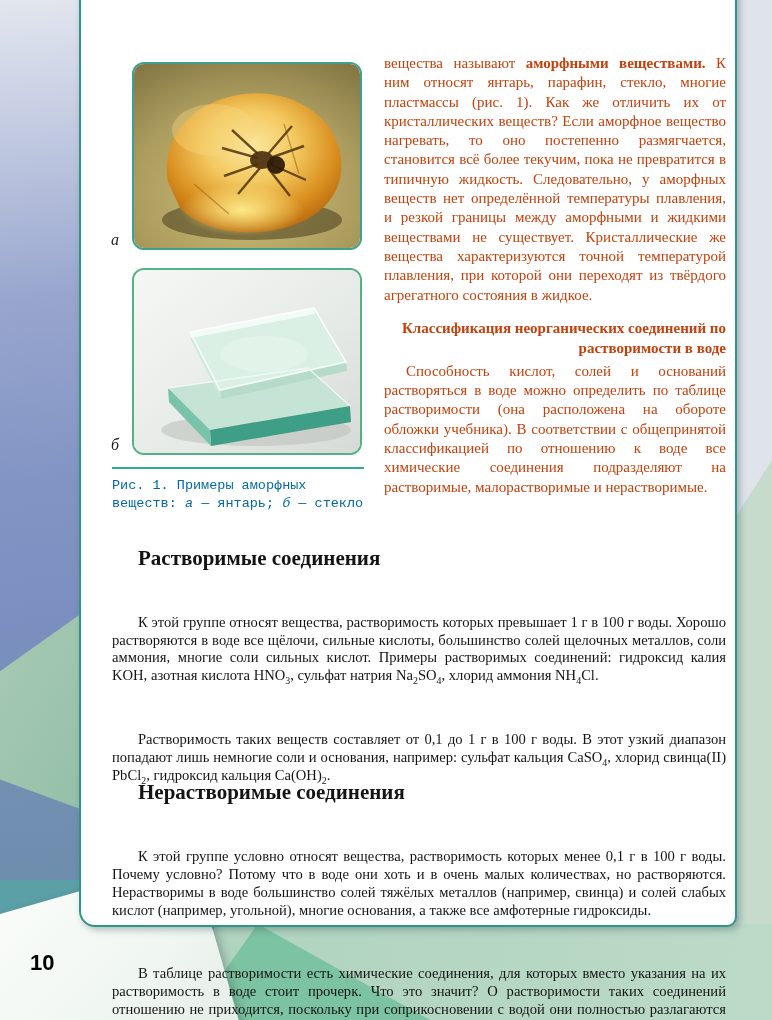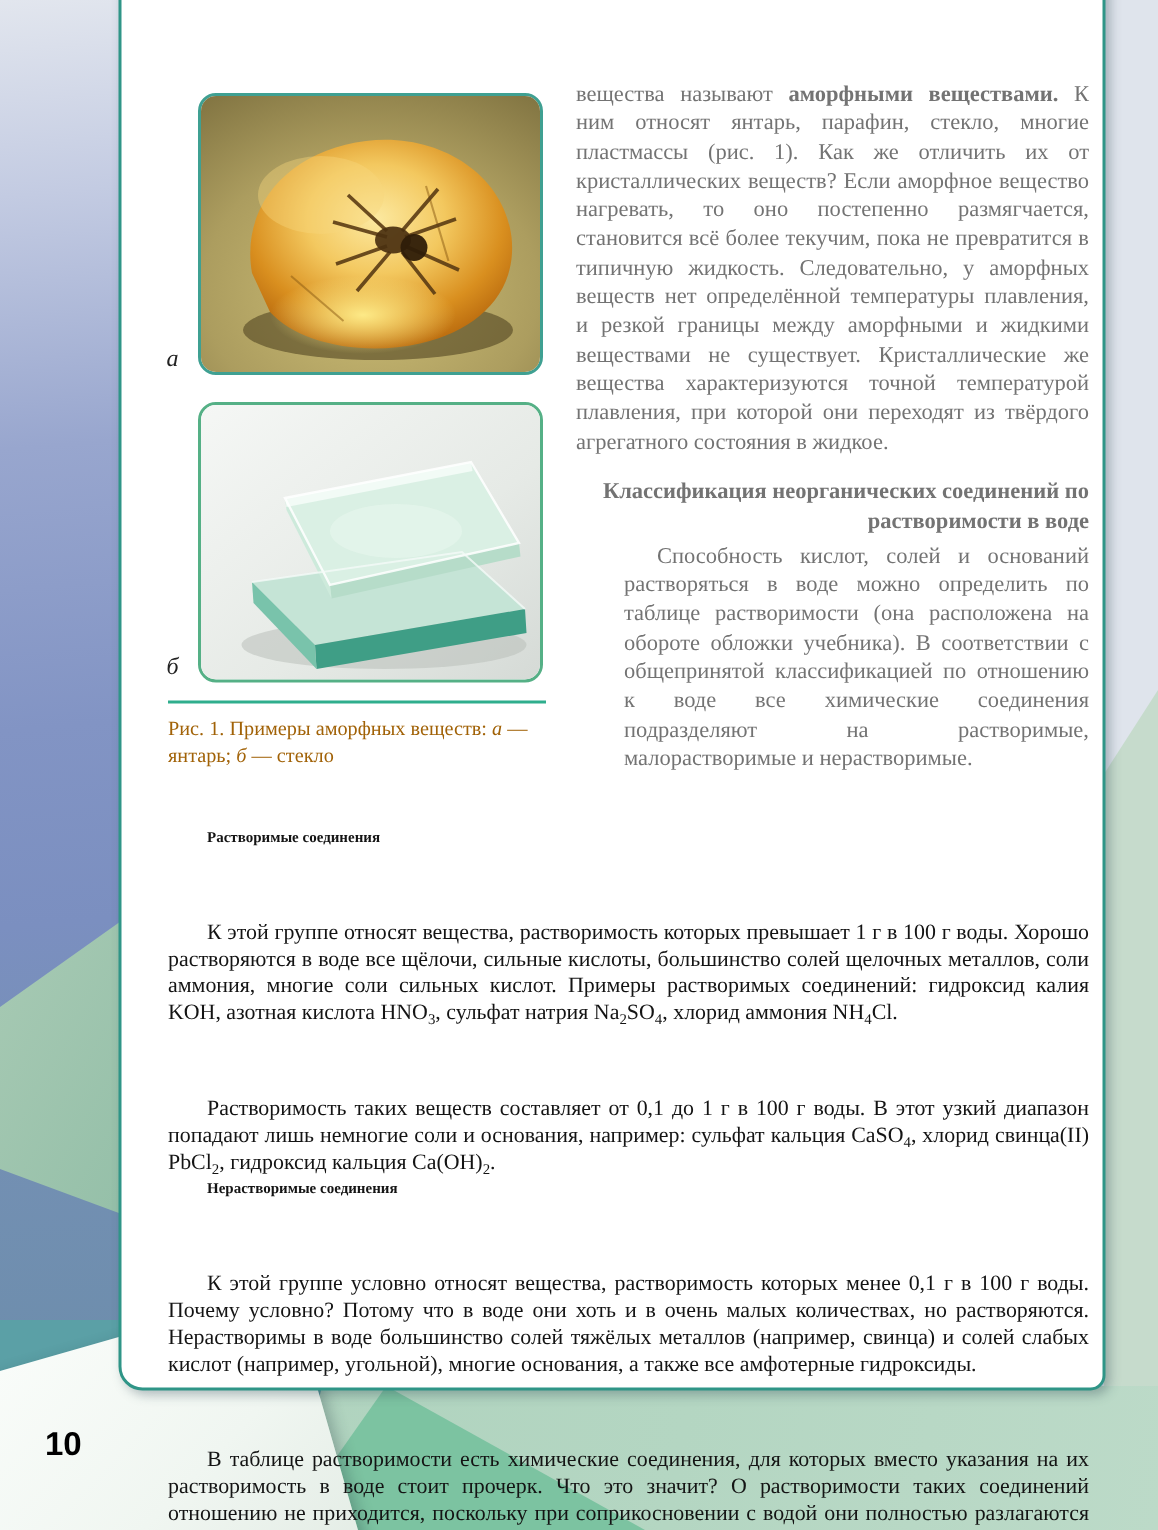--- a/index.html
+++ b/index.html
@@ -37,34 +37,34 @@
   
   .fig { position:absolute; border-radius:12px; overflow:hidden; }
   .fig svg { display:block; }
   .fig-amber { left:51px; top:74px; width:230px; height:188px; border:2px solid #3fa092; }
   .fig-glass { left:51px; top:280px; width:230px; height:187px; border:2px solid #55b086; }
   .fig-label { position:absolute; font-style:italic; font-size:16px; color:#222; width:16px; text-align:center; }
   .lab-a { left:26px; top:243px; }
   .lab-b { left:26px; top:448px; }
   .caption-rule { position:absolute; left:31px; top:479px; width:252px; height:2px; background:#2fae8d; }
   .caption { position:absolute; left:31px; top:489px; width:262px;
-    font-family:Liberation Serif, serif; font-size:13.5px; line-height:18px; color:#a16207; }
+    font-family:Liberation Mono, monospace; font-size:13.5px; line-height:18px; color:#0369a1; }
 
   
   .col { position:absolute; left:303px; top:66px; width:342px;
-    font-size:15px; line-height:19.3px; color:#737373; text-align:justify; }
+    font-size:15px; line-height:19.3px; color:#c2410c; text-align:justify; }
   .col p { text-align:justify; }
   .col .p-first { text-indent:0; }
   .col .heading { font-weight:bold; text-align:right; margin-top:13px; margin-bottom:4px; line-height:20px; }
-  .col .p-indent { text-indent:22px;margin-left:32px; }
+  .col .p-indent { text-indent:22px; }
 
   
   .fullwidth { position:absolute; left:31px; top:562px; width:614px;
     font-size:14.6px; line-height:17.8px; color:#141414; }
-  .fullwidth h4 { font-size:10px; font-weight:bold; text-indent:26px; }
+  .fullwidth h4 { font-size:21px; font-weight:bold; text-indent:26px; }
   .fullwidth p { text-align:justify; text-indent:26px;margin-top:46px; }
   sub { font-size:.68em; line-height:0; }
   b { font-weight:bold; }
 </style>
 </head>
 <body>
 
 <div class="screen">
 
   <div class="bg-left-stripe"></div>

